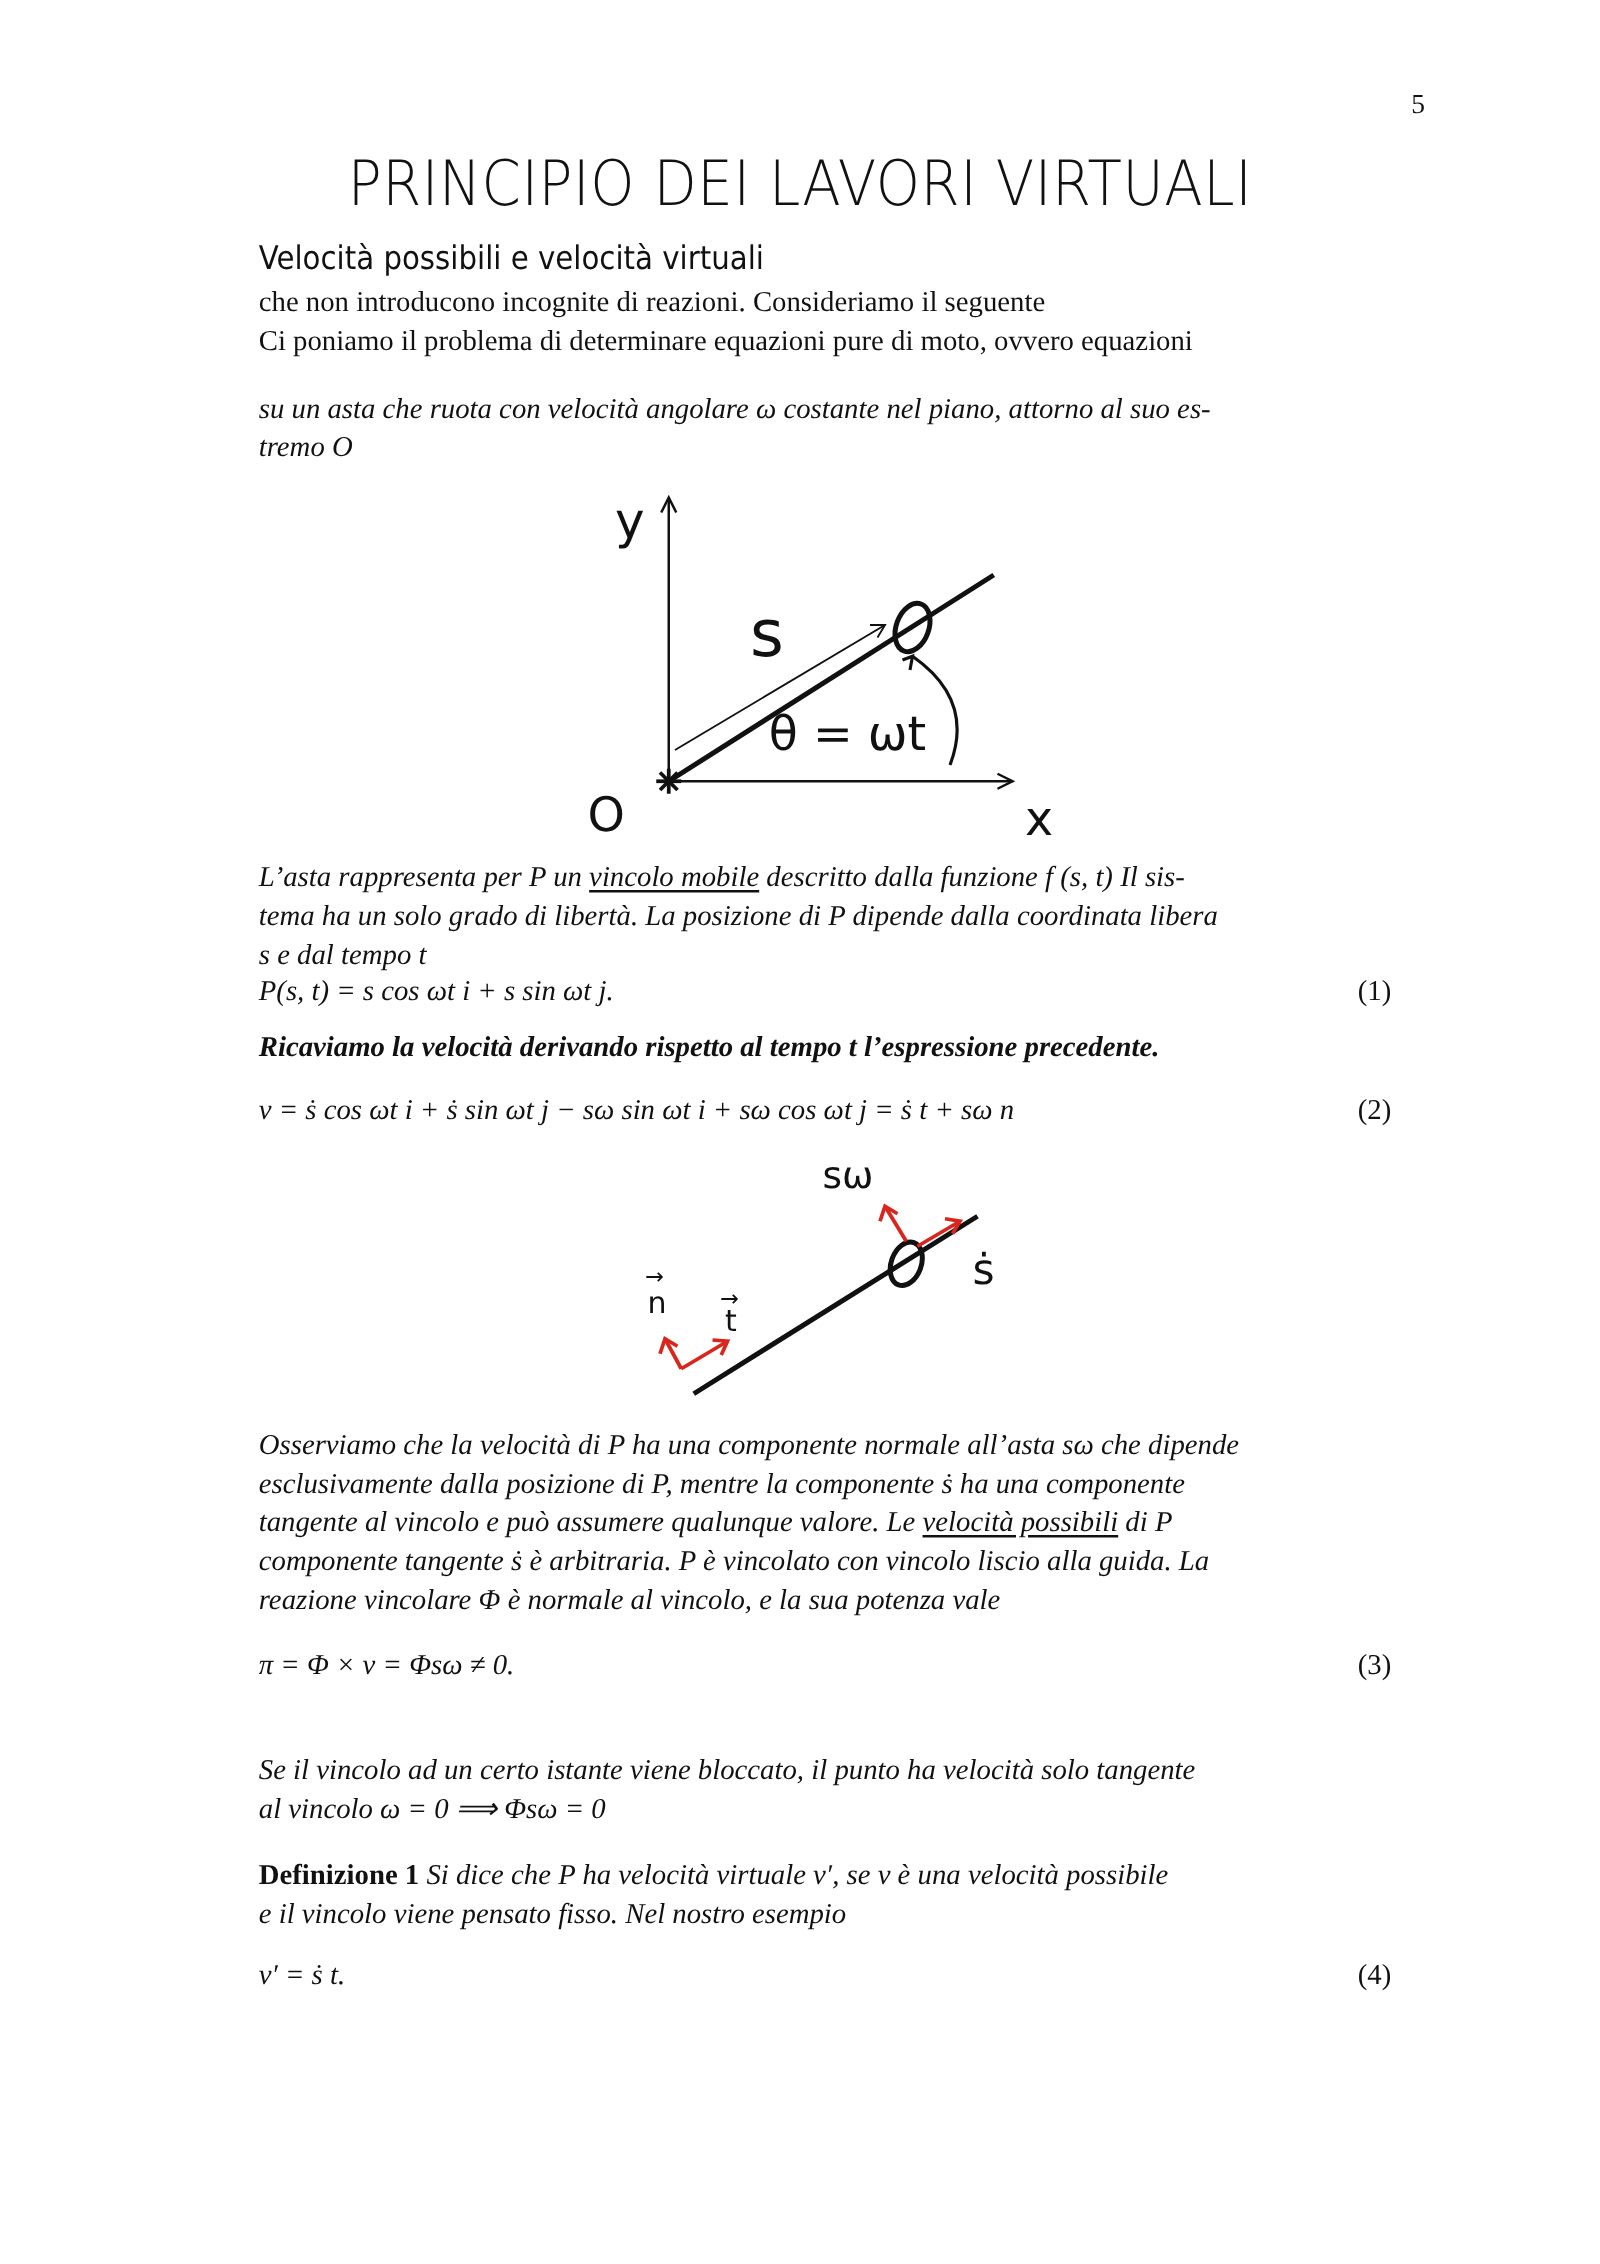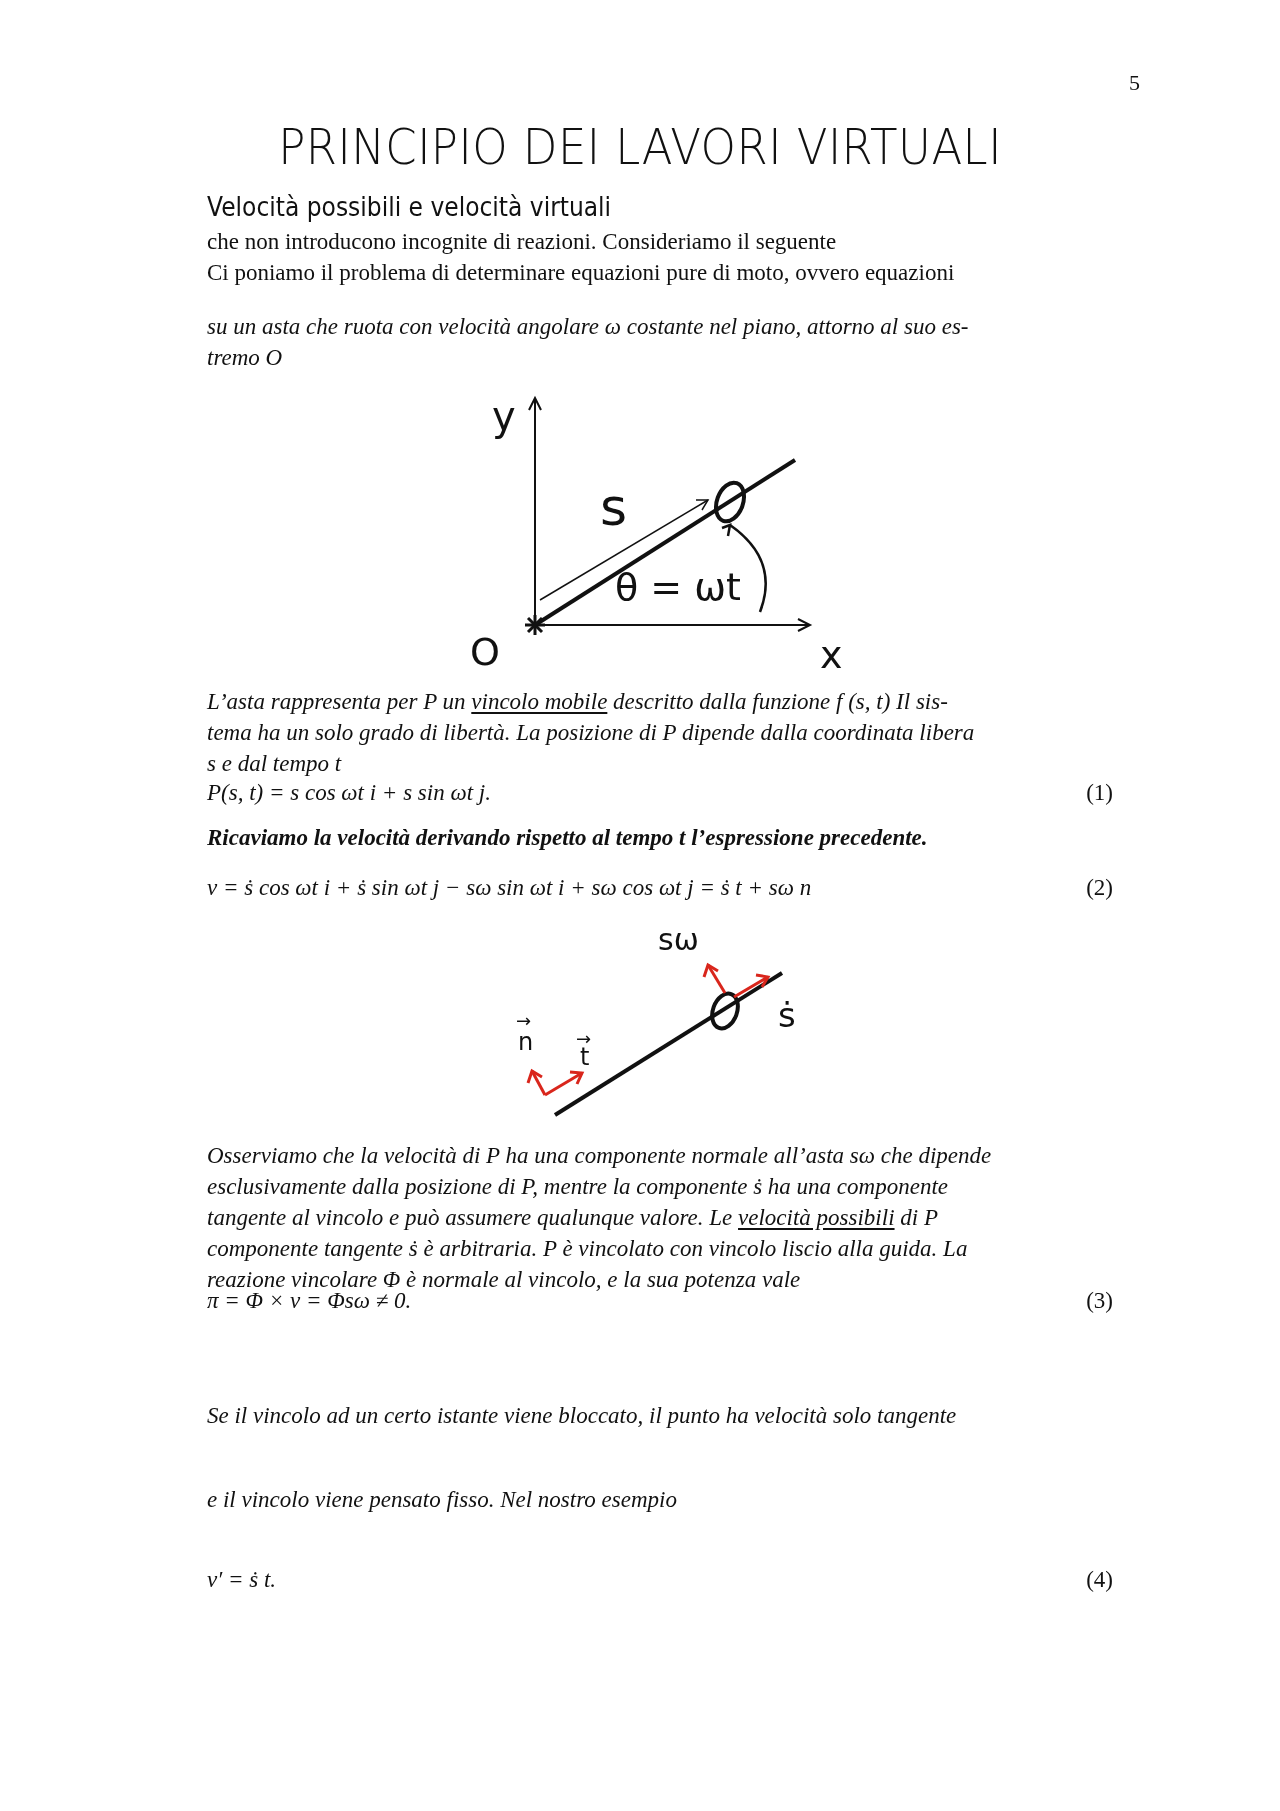--- a/index.html
+++ b/index.html
@@ -99,29 +99,31 @@
 </svg>
 
 <div class="text it" style="top:1140px;">
   <div>Osserviamo che la velocità di P ha una componente normale all’asta sω che dipende</div>
   <div>esclusivamente dalla posizione di P, mentre la componente ṡ ha una componente</div>
   <div><span>tangente al vincolo e può assumere qualunque valore.  Le </span><span class="u">velocità possibili</span><span> di P</span></div>
   <div>componente tangente ṡ è arbitraria. P è vincolato con vincolo liscio alla guida. La</div>
   <div>reazione vincolare Φ è normale al vincolo, e la sua potenza vale</div>
 </div>
 
-<div class="eq" style="top:1288px;">
+<div class="eq" style="top:1319px;">
   <span class="math">π = Φ × v = Φsω ≠ 0.</span>
   <span class="eqnum">(3)</span>
 </div>
 
 <div class="text it" style="top:1400px;">
   <div>Se il vincolo ad un certo istante viene bloccato, il punto ha velocità solo tangente</div>
+  <div>al vincolo ω = 0 ⟹ Φsω = 0</div>
 </div>
 
 <div class="text" style="top:1484px;">
+  <div><span class="bold">Definizione 1</span>&nbsp;<span class="it">Si dice che P ha velocità virtuale v′, se v è una velocità possibile</span></div>
   <div class="it">e il vincolo viene pensato fisso. Nel nostro esempio</div>
 </div>
 
 <div class="eq" style="top:1567px;">
   <span class="math">v′ = ṡ t.</span>
   <span class="eqnum">(4)</span>
 </div>
 
 </body></html>

